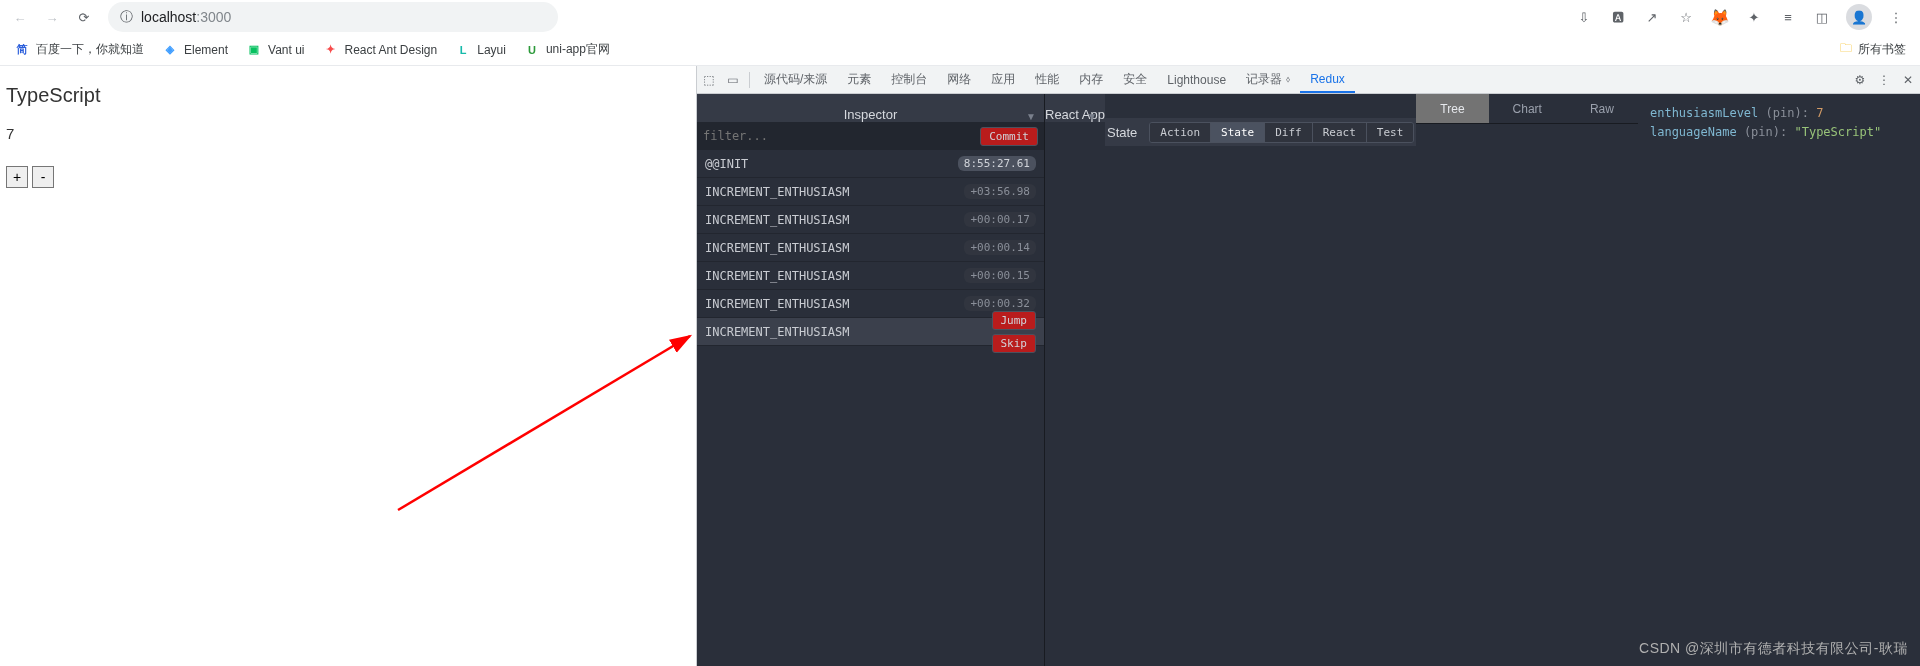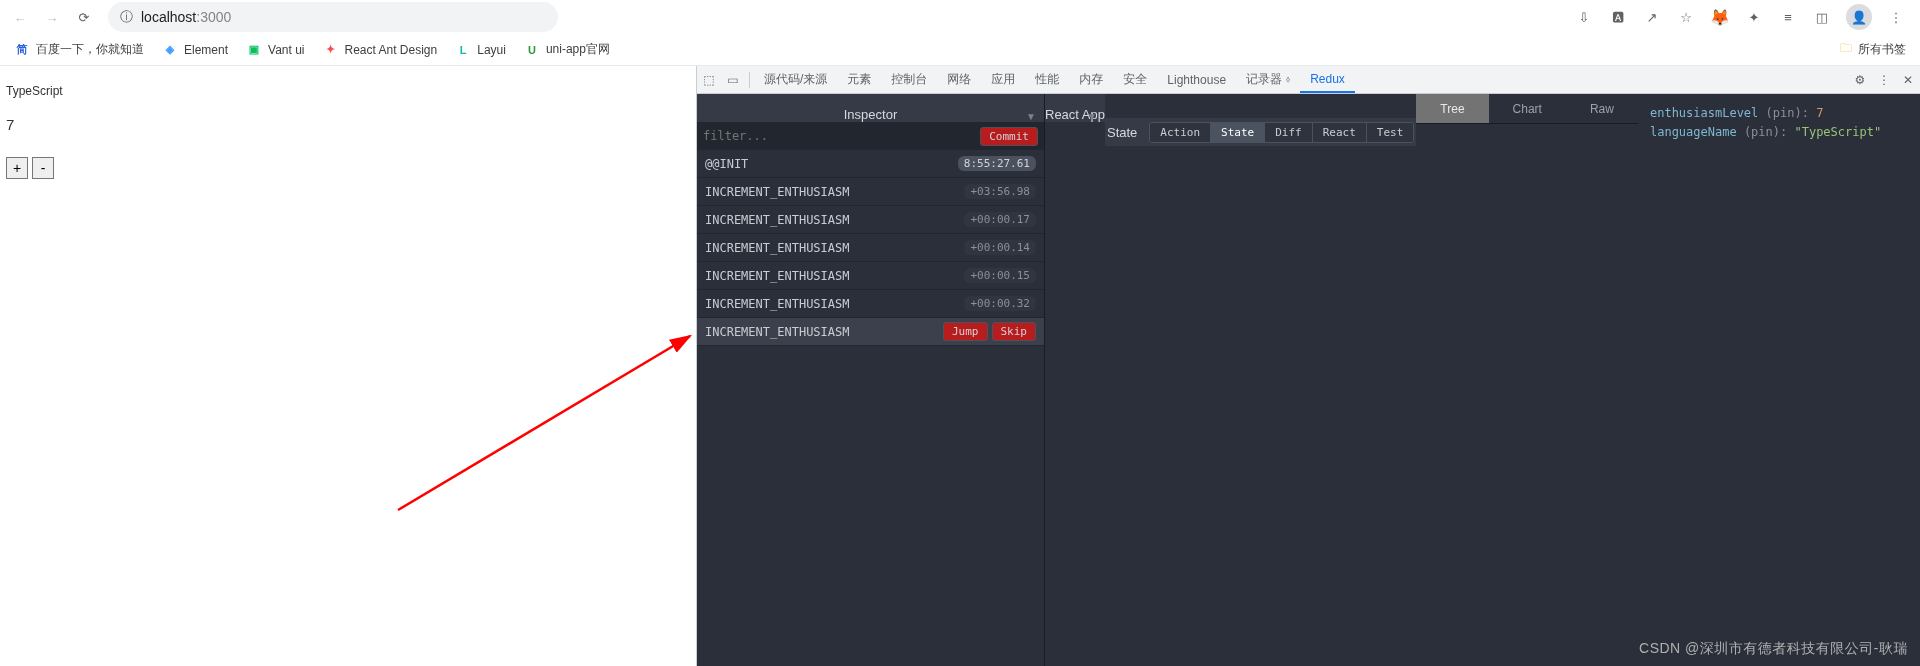--- a/index.html
+++ b/index.html
@@ -23,21 +23,21 @@
   
   .bookmarks-bar { height: 32px; background: #fff; display: flex; align-items: center; padding: 0 14px; gap: 18px; border-bottom: 1px solid #e8eaed; }
   .bm-item { display: flex; align-items: center; gap: 6px; font-size: 12px; color: #3c4043; cursor: pointer; }
   .bm-ico { width: 16px; height: 16px; display:flex; align-items:center; justify-content:center; border-radius:3px; font-size:11px; font-weight:bold; }
   .bm-spacer { flex:1; }
   .folder-ico { color:#f4b400; }
 
   
   .content-area { display: flex; height: calc(666px - 34px - 32px); }
   .page-pane { flex: 0 0 696px; padding: 18px 6px; background:#fff; position:relative; }
-  .page-pane h1 { font-size: 12px; font-weight: 400; margin-bottom: 18px; }
+  .page-pane h1 { font-size: 20px; font-weight: 400; margin-bottom: 18px; }
   .page-pane .count { font-size: 15px; margin-bottom: 24px; }
   .btn-row { display:flex; gap:4px; }
   .btn-row button { width: 22px; height: 22px; border: 1px solid #767676; background:#efefef; font-size:14px; line-height:1; }
 
   
   .devtools { flex:1; display:flex; flex-direction:column; background:#fff; border-left:1px solid #cacdd1; }
   .dt-tabs { height: 28px; background: #f1f3f4; display:flex; align-items:center; font-size:12px; color:#5f6368; border-bottom:1px solid #cacdd1; }
   .dt-tabs .dt-tab { padding: 0 10px; height:100%; display:flex; align-items:center; cursor:pointer; gap:4px;}
   .dt-tabs .dt-tab.active { color:#1a73e8; border-bottom:2px solid #1a73e8; }
   .dt-tabs .sep { width:1px; height:16px; background:#cacdd1; margin:0 4px; }
@@ -51,21 +51,21 @@
   .panel-header .chev { position:absolute; right:8px; color:#7a808c; font-size:10px; }
   .filter-row { height:28px; background:#22262f; display:flex; align-items:center; padding:0 6px; gap:6px; }
   .filter-row input { flex:1; background:transparent; border:none; color:#8a8f99; font-family:inherit; font-size:12px; outline:none; }
   .pill-btn { background:#b91c1c; border:1px solid #4b515e; color:#d0d3d9; font-size:11px; padding:2px 8px; border-radius:3px; font-family:inherit; cursor:pointer; }
   .action-list { flex:1; overflow:auto; }
   .action-row { height:28px; display:flex; align-items:center; padding:0 8px; justify-content:space-between; border-bottom:1px solid #22262f; }
   .action-row.sel { background:#3b404c; }
   .action-row .aname { color:#c9ccd2; }
   .action-row .atime { color:#8a8f99; font-size:11px; background:#31353f; padding:1px 6px; border-radius:6px; }
   .action-row .atime.first { background:#4b515e; color:#d0d3d9; }
-  .action-row .btns { display:flex; gap:4px; }
+  .action-row .btns { display:flex; gap:4px;flex-direction:column; }
 
   .state-col { flex:1; display:flex; flex-direction:row; }
   .state-topbar { height:28px; background:#353a46; display:flex; align-items:center; padding:0 2px; gap:12px;margin-top:24px; }
   .state-topbar .label { color:#d6d9de; font-family:-apple-system, Arial, sans-serif; font-size:13px; }
   .seg-group { margin-left:auto; display:flex; border:1px solid #4b515e; border-radius:3px; overflow:hidden; }
   .seg-group .seg { padding:3px 10px; font-size:11px; color:#c9ccd2; background:#2f333d; cursor:pointer; border-right:1px solid #4b515e; }
   .seg-group .seg:last-child { border-right:none; }
   .seg-group .seg.active { background:#4b5260; color:#fff; }
   .view-tabs { height:30px; background:#2a2f3a; display:flex; align-items:stretch; border-bottom:1px solid #181b21; }
   .view-tabs .vtab { padding:0 24px; display:flex; align-items:center; font-size:12px; color:#9aa0ac; cursor:pointer; font-family:-apple-system,Arial,sans-serif; }

